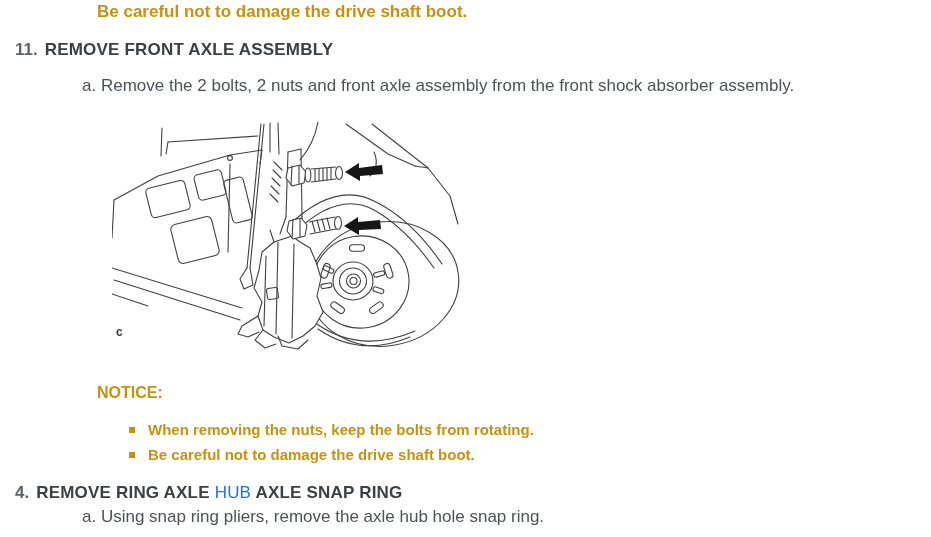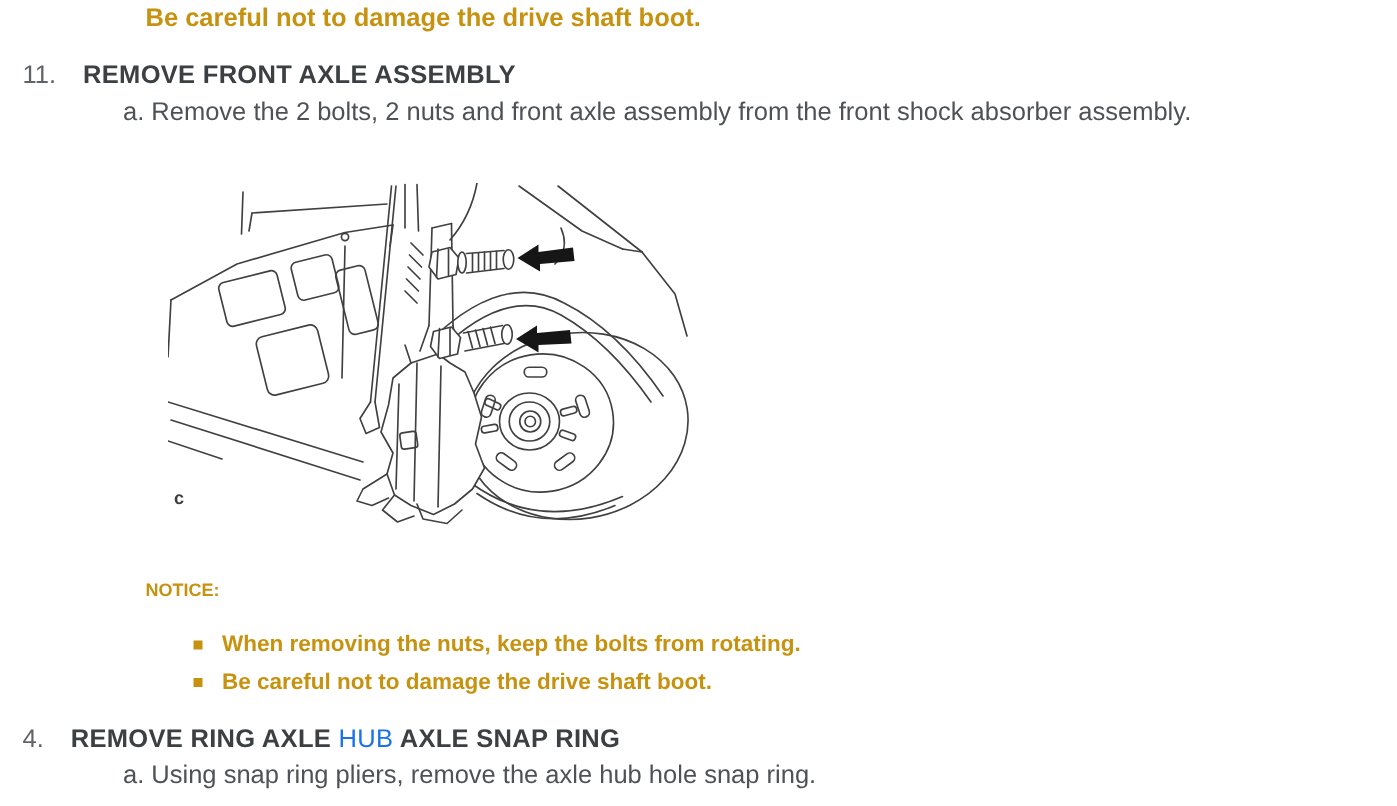--- a/index.html
+++ b/index.html
@@ -16,36 +16,36 @@
     --link:#1A73E8;
   }
   .abs { position:absolute; }
   .warning-line {
     left:97px; top:2px;
     color:var(--warn); font-weight:700; font-size:17px; line-height:20px;
   }
   .step-line { font-size:17px; line-height:20px; white-space:nowrap; }
   .step-11 { left:15px; top:40px; }
   .step-12 { left:15px; top:483px; }
-  .step-num { color:var(--stepnum); font-weight:400; margin-right:18px; }
+  .step-num { color:var(--stepnum); font-weight:700; margin-right:7px; }
   .step-title { color:var(--heading); font-weight:700; letter-spacing:0.2px; }
   .substep {
     color:var(--body); font-size:17px; line-height:20px; white-space:nowrap;
   }
-  .substep-11a { left:82px; top:65px; }
+  .substep-11a { left:82px; top:76px; }
   .substep-12a { left:82px; top:507px; }
   .hub-link { color:var(--link); font-weight:400; text-decoration:none; cursor:pointer; }
   .figure-wrap { left:112px; top:122px; width:352px; height:232px; }
   .fig-label {
     position:absolute; left:4px; top:203px;
     font-size:12px; font-weight:700; color:#3a3d40;
   }
   .notice-label {
     left:97px; top:383px;
-    color:var(--warn); font-weight:700; font-size:12px; line-height:20px;
+    color:var(--warn); font-weight:700; font-size:16px; line-height:20px;
   }
   .notice-list { left:129px; top:420px; list-style:none; }
   .notice-item {
     display:flex; align-items:flex-start;
     color:var(--warn); font-weight:700; font-size:15px; line-height:20px;
     margin-bottom:5px; white-space:nowrap;
   }
   .bullet-sq {
     flex:0 0 auto; width:6px; height:6px; background:var(--warn);
     margin:7px 13px 0 0;

